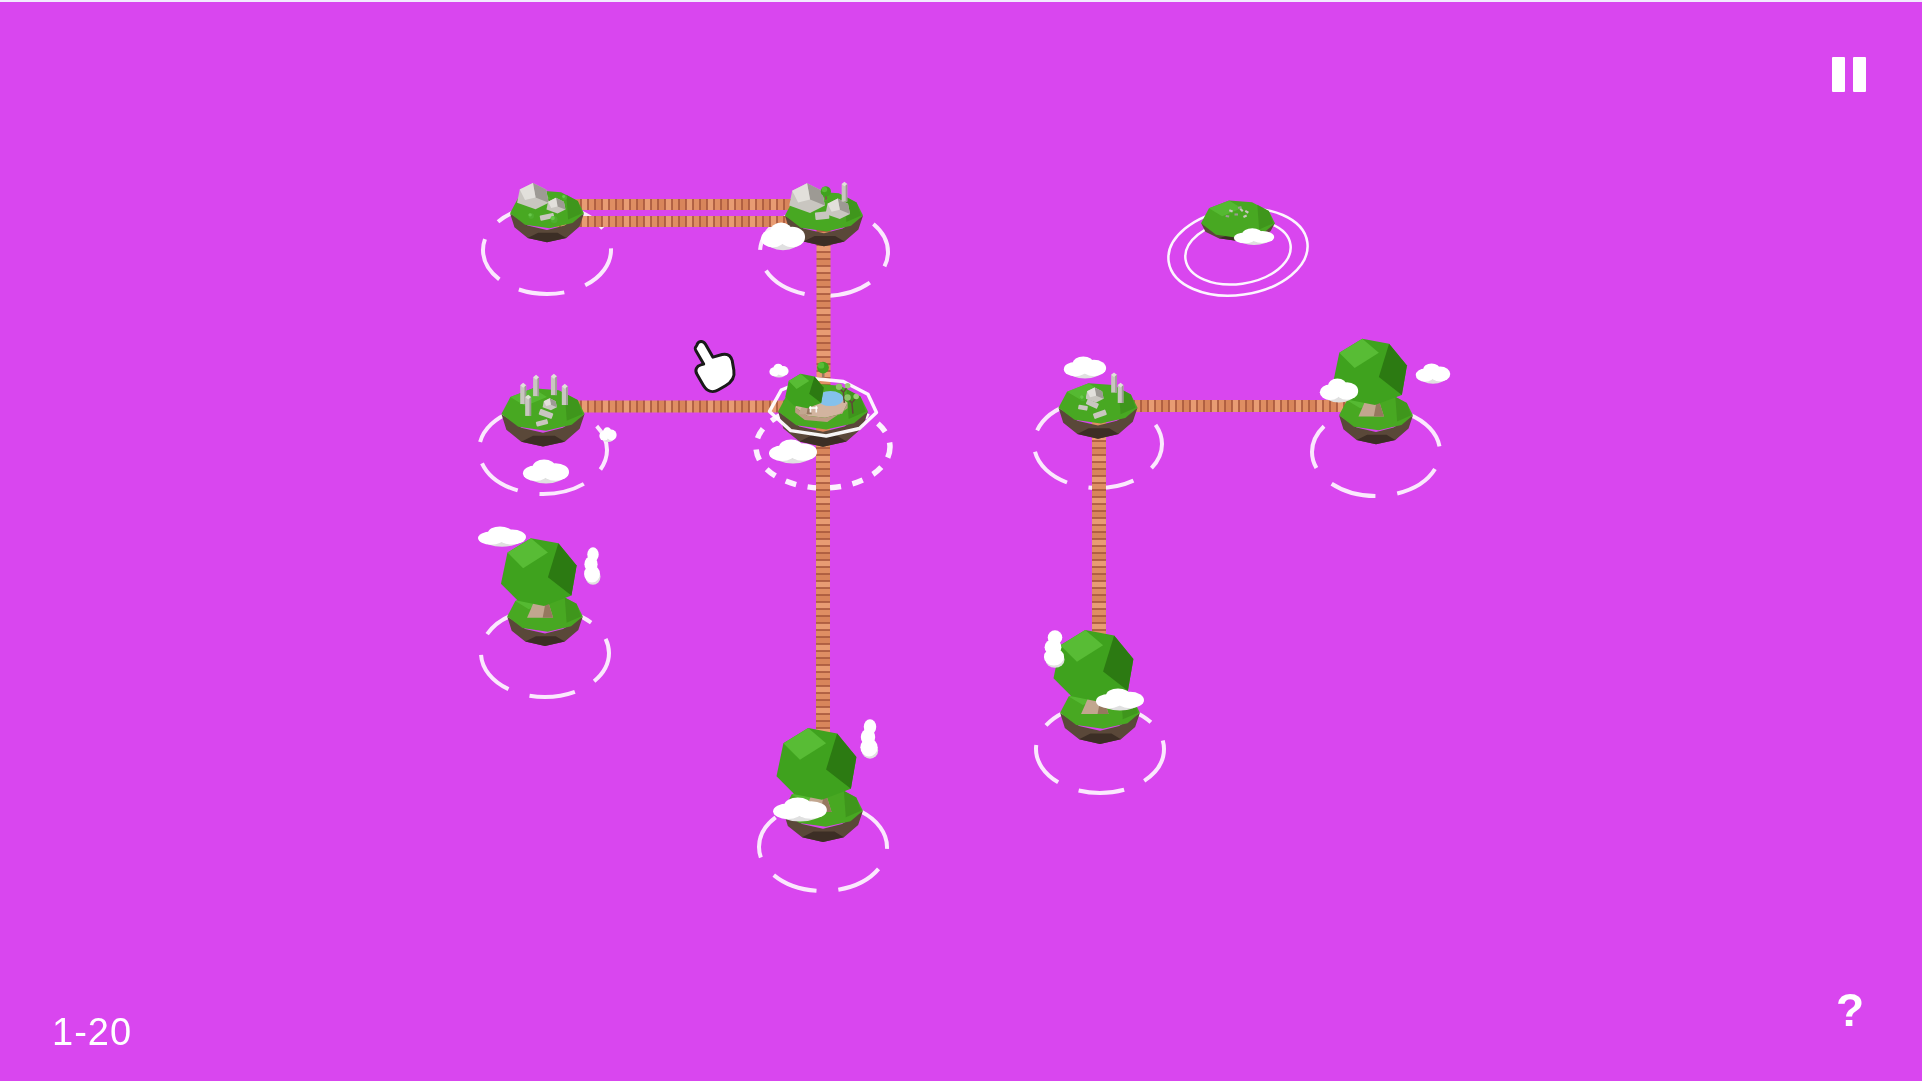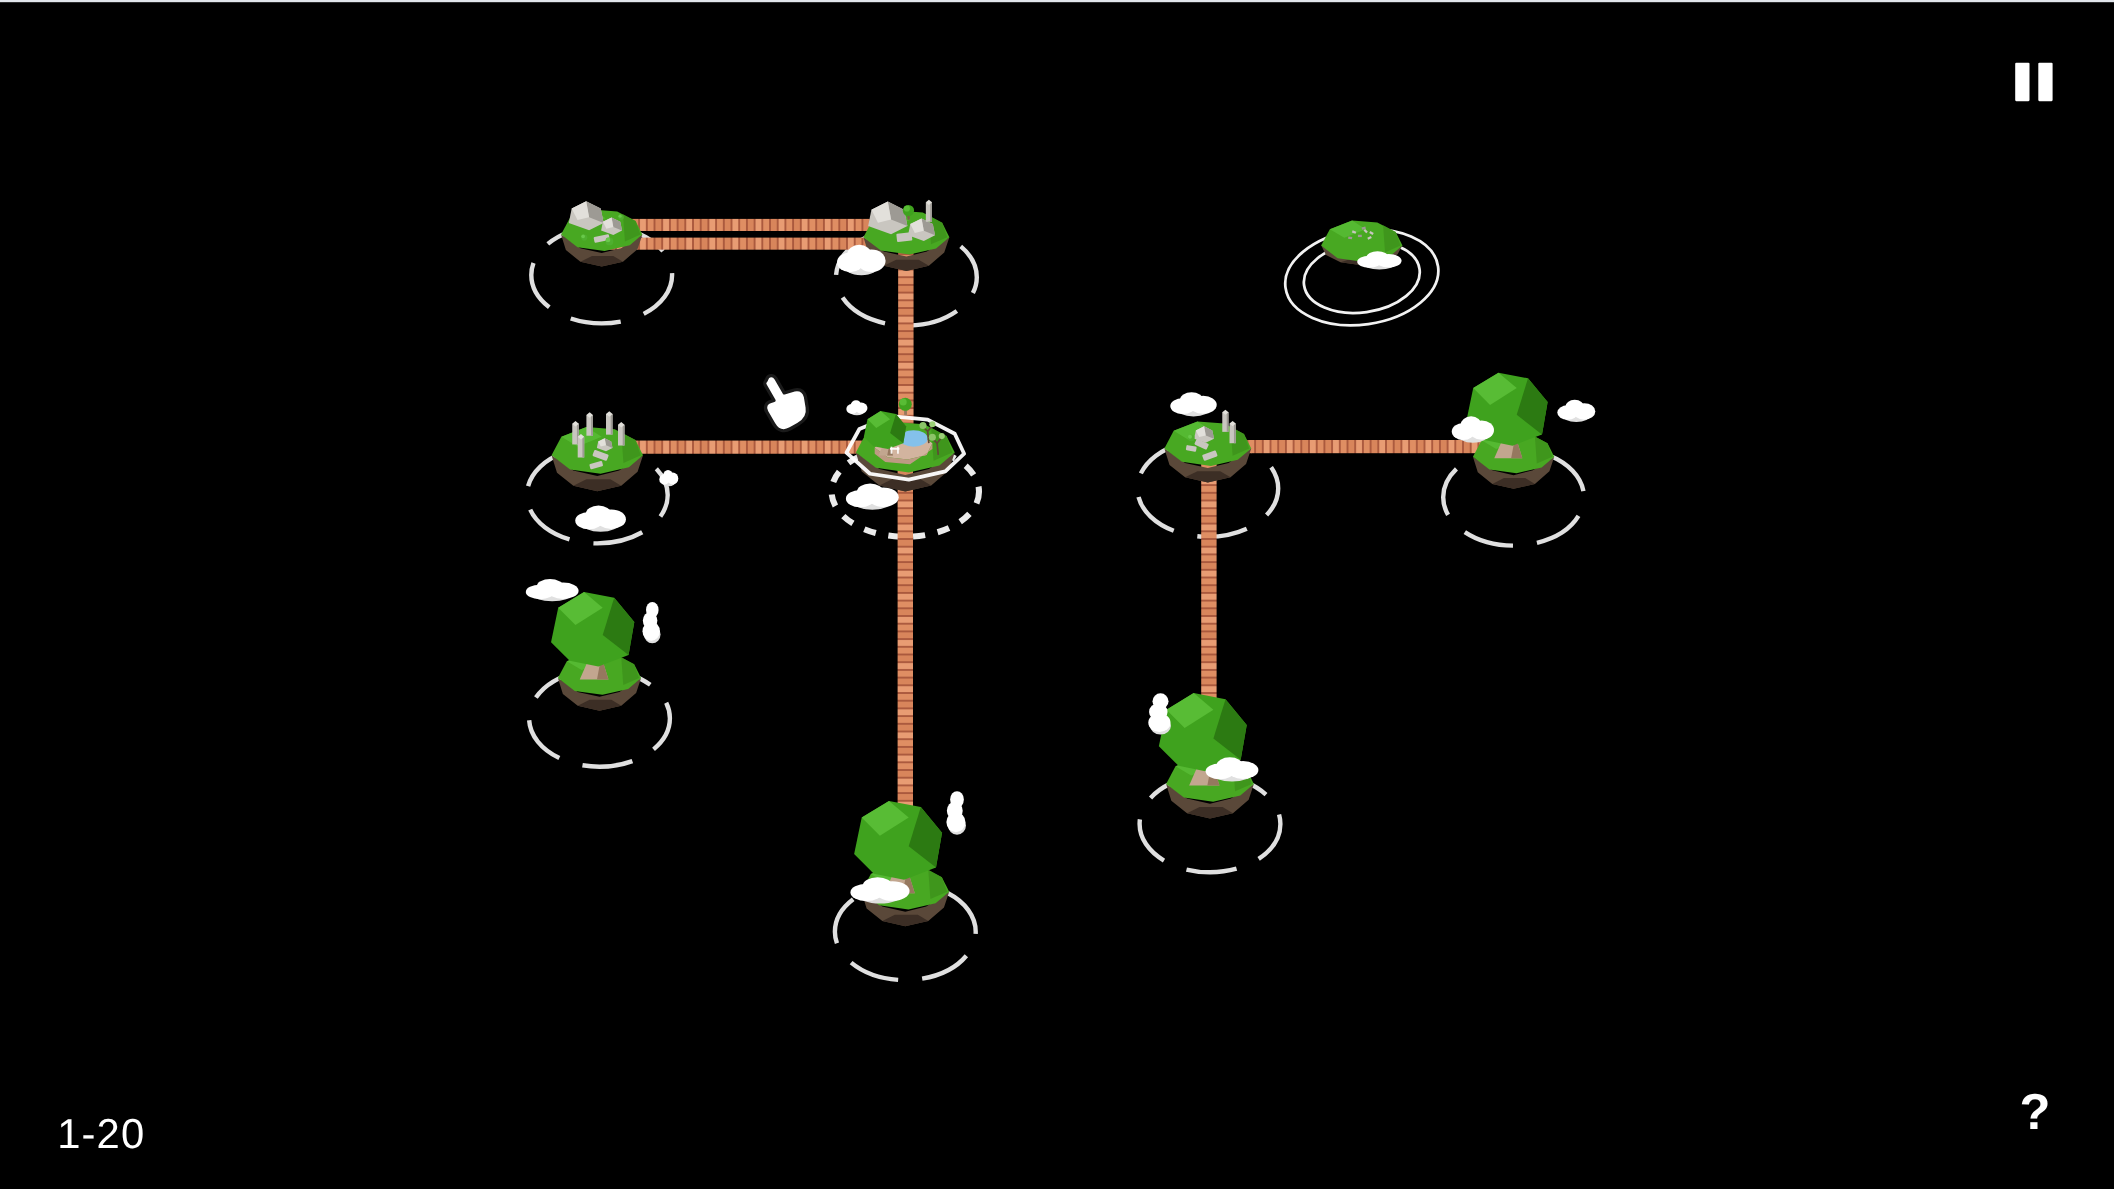--- a/index.html
+++ b/index.html
@@ -27,21 +27,21 @@
   }
   #help-btn{
     right:58px;bottom:48px;color:#fff;background:none;border:none;padding:0;
     font-family:"Liberation Sans",sans-serif;
     font-size:46px;font-weight:700;line-height:1;cursor:pointer;
   }
 </style>
 </head>
 <body>
 
-<div id="stage" style="background: #000000;">
+<div id="stage" style="background: #d946ef;">
   <div id="topline" style="background: rgb(244, 249, 255);"></div>
   <svg id="scene" width="1922" height="1081" viewBox="0 0 1922 1081">
       <defs>
         <pattern id="plankH" patternUnits="userSpaceOnUse" width="21" height="16">
           <rect x="0" y="0" width="21" height="16" fill="#A6553A"></rect>
           <rect x="0.8" y="0" width="5.4" height="16" fill="#DF8E63"></rect>
           <rect x="7.8" y="0" width="5.4" height="16" fill="#D8855B"></rect>
           <rect x="14.8" y="0" width="5.4" height="16" fill="#E89C73"></rect>
         </pattern>
         <pattern id="plankV" patternUnits="userSpaceOnUse" width="16" height="21">

